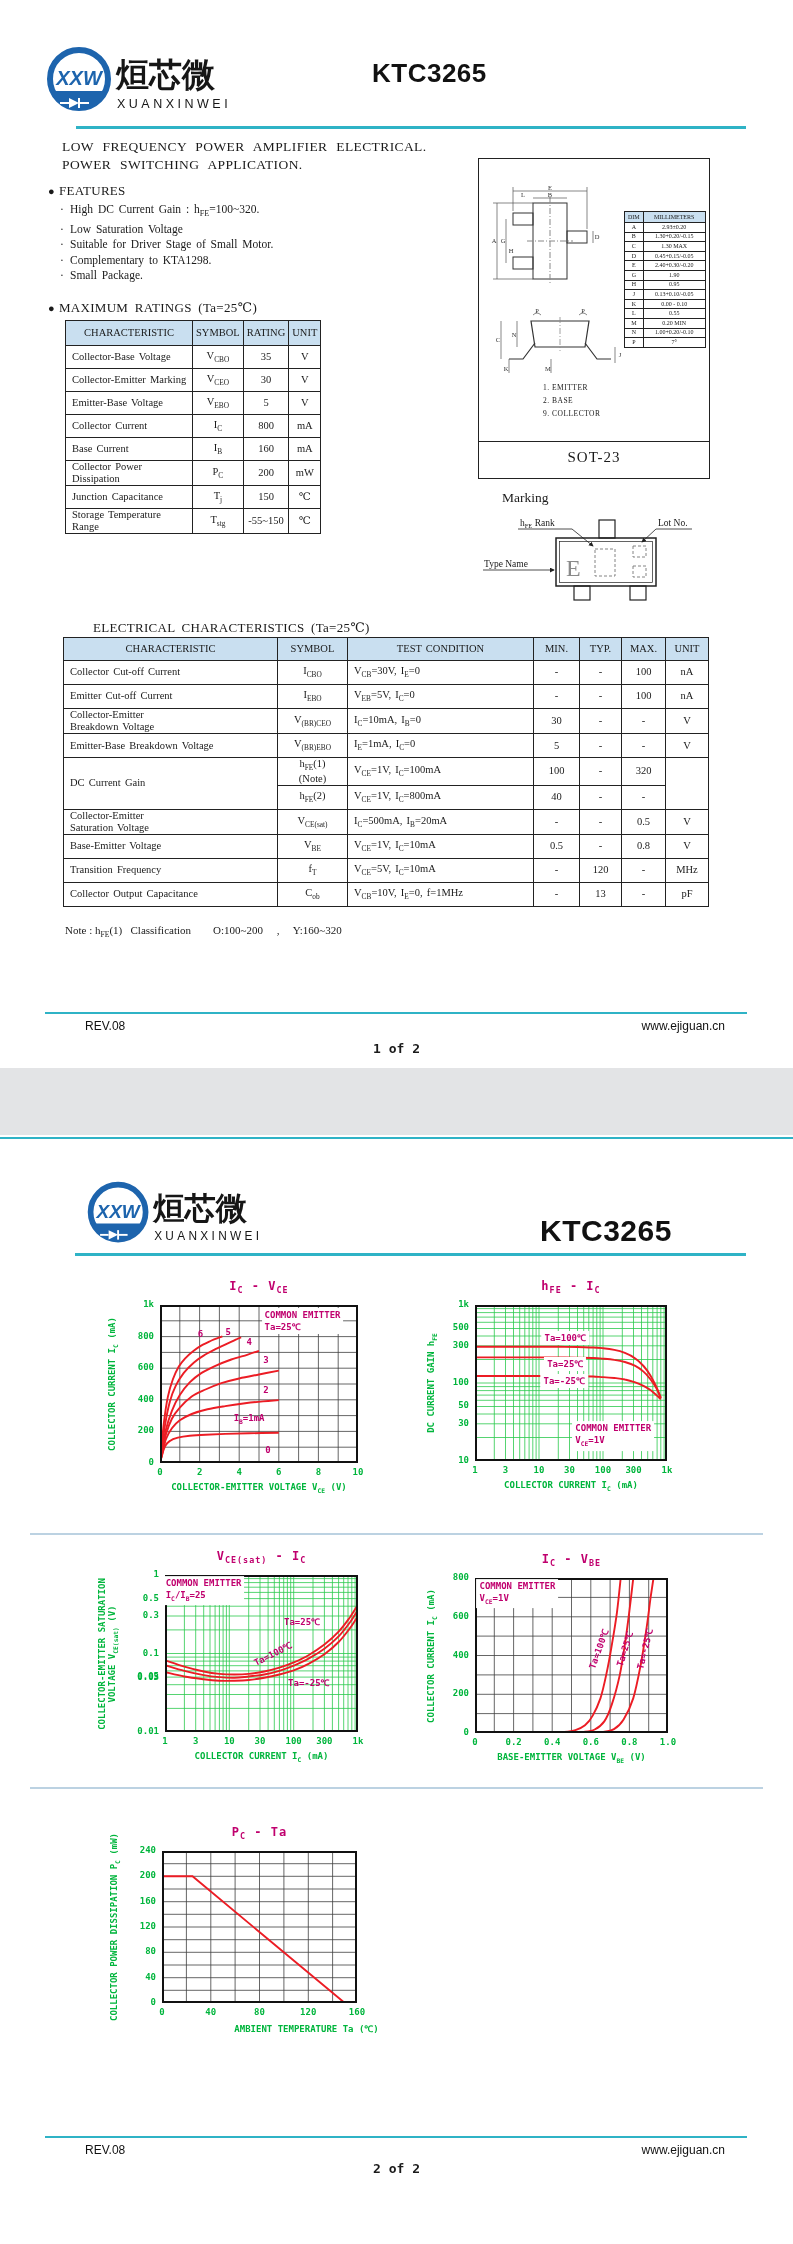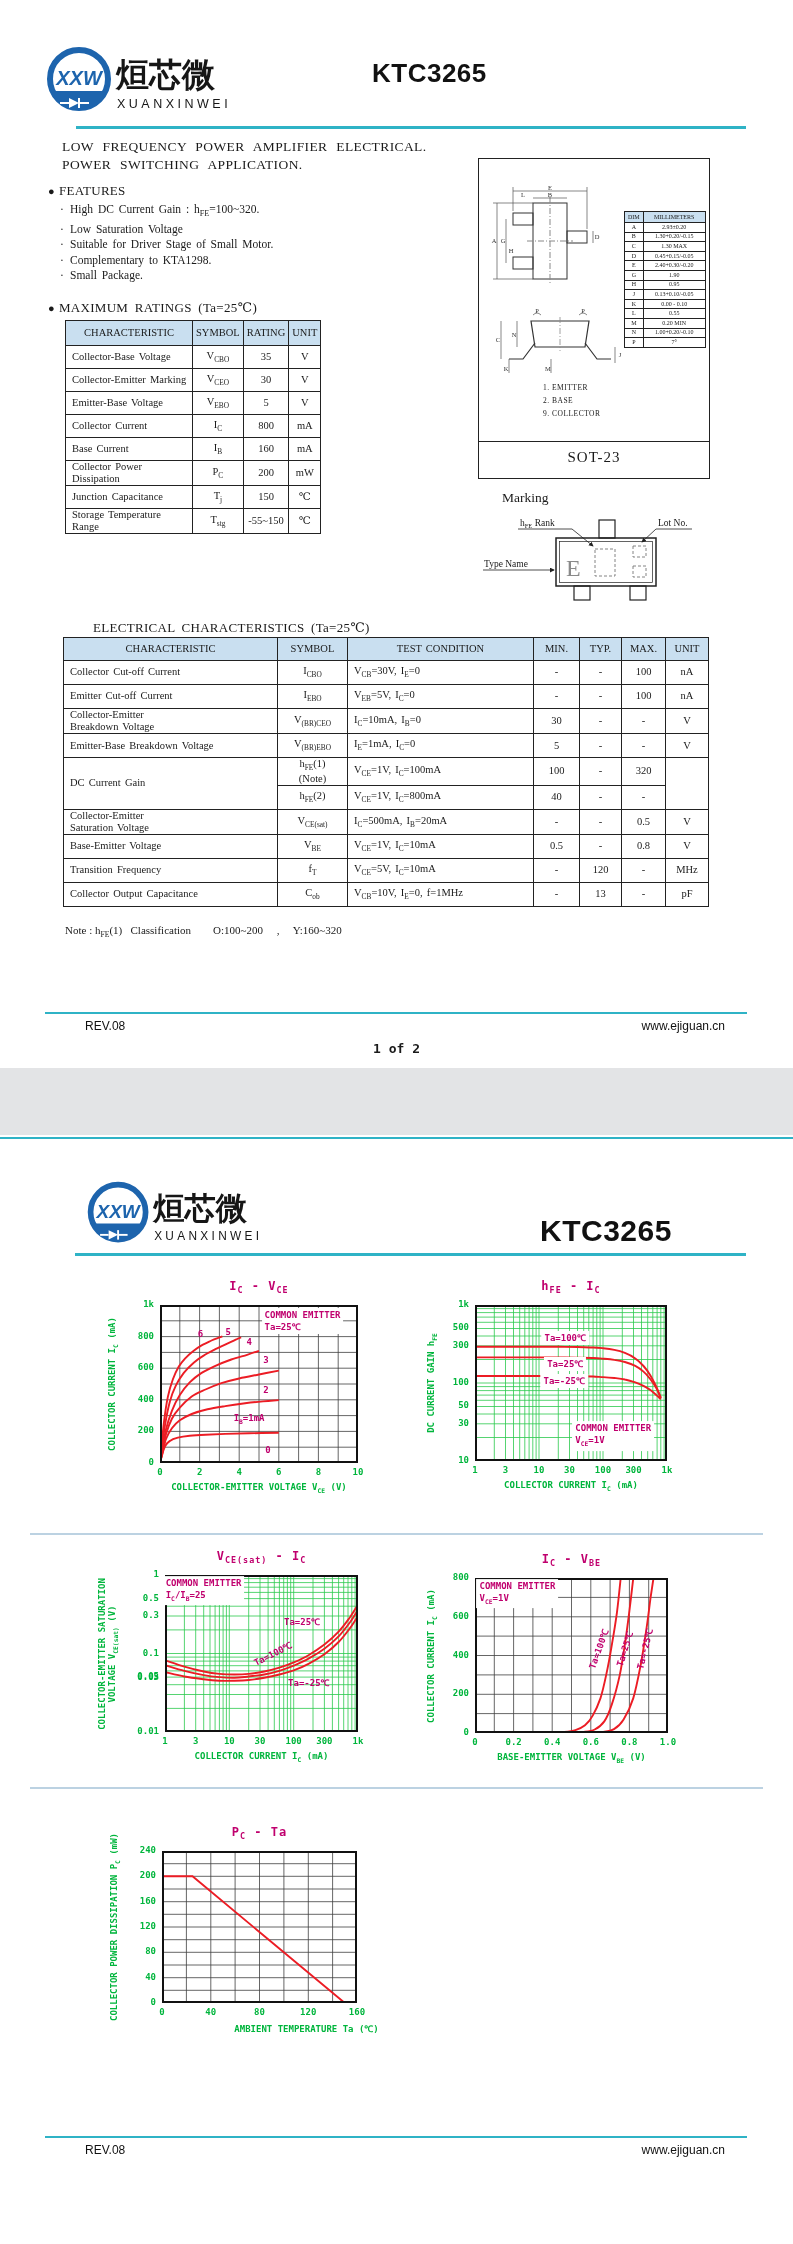--- a/index.html
+++ b/index.html
@@ -457,20 +457,21 @@
 
   <div class="part-title" style="left:540px;top:79px;font-size:30px">KTC3265</div>
   <div class="teal-line" style="left:75px;top:118px;width:671px"></div>
 
   <div class="sep-line" style="left:30px;top:398px;width:733px"></div>
   <div class="sep-line" style="left:30px;top:652px;width:733px"></div>
 
   <div class="thin-teal" style="left:45px;top:1001px;width:702px"></div>
   <div class="footer-rev" style="left:85px;top:1008px">REV.08</div>
   <div class="footer-site" style="right:68px;top:1008px">www.ejiguan.cn</div>
+  <div class="footer-page" style="top:1026px">2 of 2</div>
 <svg width="198" height="158" class="plot-svg" style="left: 160px; top: 170px;">
       <line x1="19.8" y1="0" x2="19.8" y2="158" stroke="#3f3f3f" stroke-width="0.8"></line>
       <line x1="39.6" y1="0" x2="39.6" y2="158" stroke="#3f3f3f" stroke-width="0.8"></line>
       <line x1="59.4" y1="0" x2="59.4" y2="158" stroke="#3f3f3f" stroke-width="0.8"></line>
       <line x1="79.2" y1="0" x2="79.2" y2="158" stroke="#3f3f3f" stroke-width="0.8"></line>
       <line x1="99.0" y1="0" x2="99.0" y2="158" stroke="#3f3f3f" stroke-width="0.8"></line>
       <line x1="118.8" y1="0" x2="118.8" y2="158" stroke="#3f3f3f" stroke-width="0.8"></line>
       <line x1="138.6" y1="0" x2="138.6" y2="158" stroke="#3f3f3f" stroke-width="0.8"></line>
       <line x1="158.4" y1="0" x2="158.4" y2="158" stroke="#3f3f3f" stroke-width="0.8"></line>
       <line x1="178.2" y1="0" x2="178.2" y2="158" stroke="#3f3f3f" stroke-width="0.8"></line>

